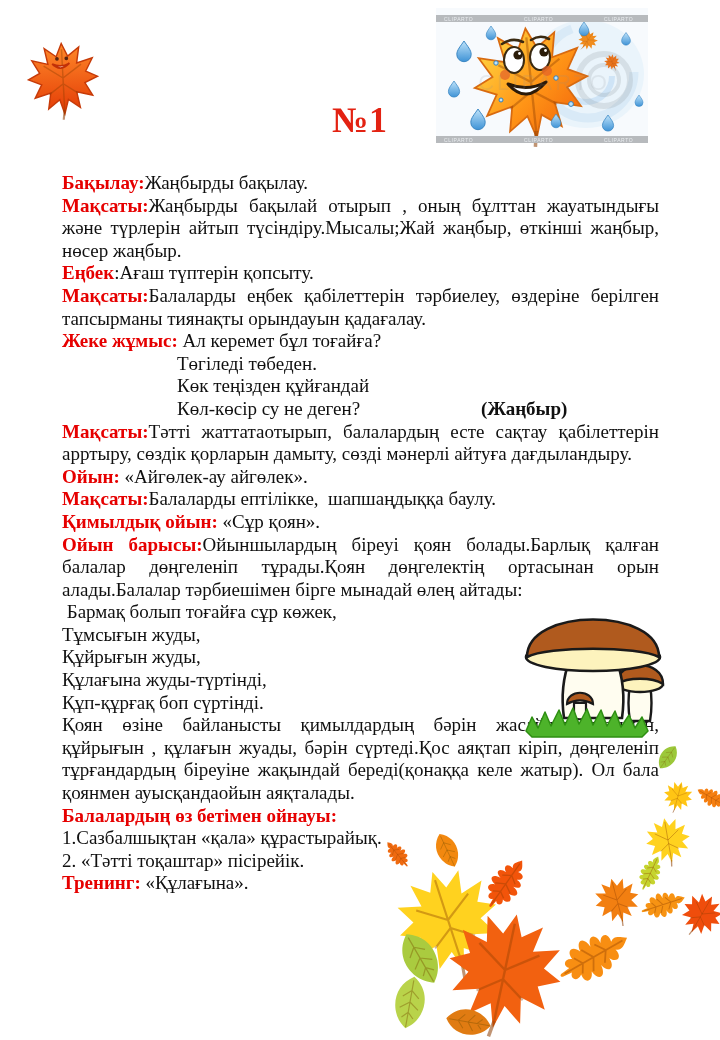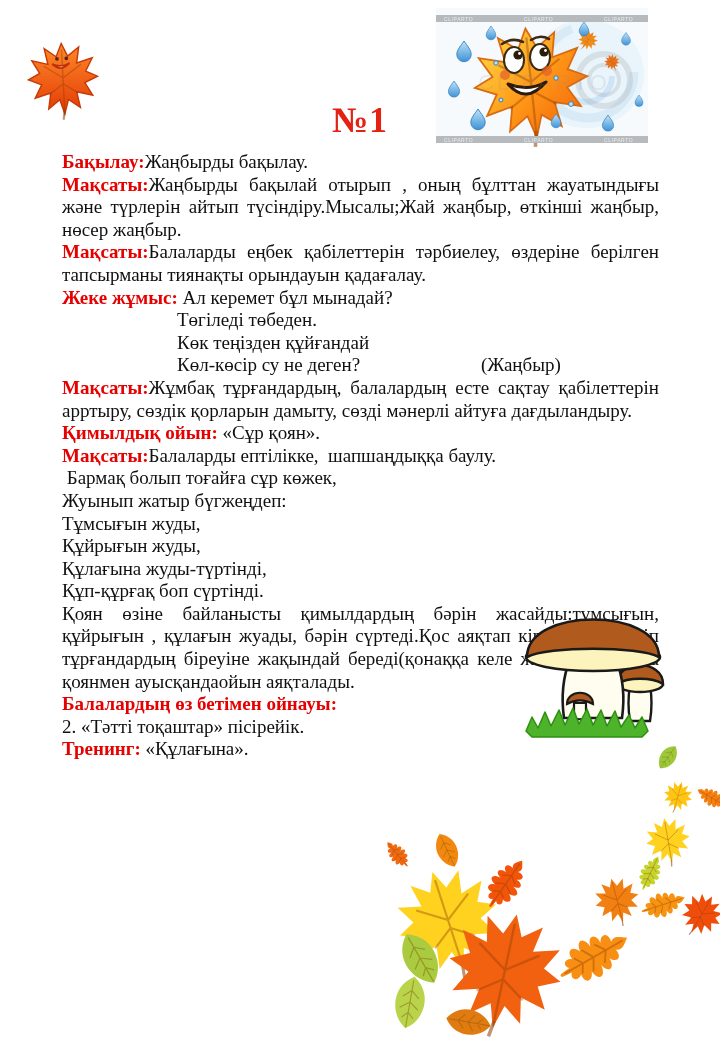--- a/index.html
+++ b/index.html
@@ -1,55 +1,58 @@
 <!DOCTYPE html>
 <html><head>
 <meta charset="utf-8">
 <style>
   html,body{margin:0;padding:0;background:#888;}
   .page{position:relative;width:720px;height:1040px;background:#ffffff;overflow:hidden;
         font-family:"Liberation Serif", serif;}
   .doc-title{position:absolute;left:8px;top:99px;width:704px;text-align:center;
              font-size:36px;font-weight:bold;color:#e32212;letter-spacing:1px;}
-  .content{position:absolute;left:62px;top:151px;width:597px;
+  .content{position:absolute;left:62px;top:172px;width:597px;
            font-size:19px;line-height:22.6px;color:#101010;}
   .content p{margin:0;white-space:pre-wrap;}
   .content p.just{white-space:normal;text-align:justify;}
   .lbl{color:#e60000;font-weight:bold;}
   .indent{padding-left:115px;}
   .rel{position:relative;}
-  .answer{position:absolute;left:419px;top:0;}
+  .answer{position:absolute;left:419px;top:0;font-weight:bold;}
   .decor-svg{position:absolute;left:0;top:0;z-index:3;pointer-events:none;}
 </style>
 </head>
 <body>
 
 <div class="page">
 
   <div class="doc-title">№1</div>
 
   <div class="content">
     <p><span class="lbl">Бақылау:</span><span>Жаңбырды бақылау.</span></p>
     <p class="just"><span class="lbl">Мақсаты:</span><span>Жаңбырды бақылай отырып , оның бұлттан жауатындығы және түрлерін айтып түсіндіру.Мысалы;Жай жаңбыр, өткінші жаңбыр, нөсер жаңбыр.</span></p>
+    <p><span class="lbl">Еңбек</span><span>:Ағаш түптерін қопсыту.</span></p>
     <p class="just"><span class="lbl">Мақсаты:</span><span>Балаларды еңбек қабілеттерін тәрбиелеу, өздеріне берілген тапсырманы тиянақты орындауын қадағалау.</span></p>
-    <p><span class="lbl">Жеке жұмыс:</span><span> Ал керемет бұл мынадай?</span></p>
+    <p><span class="lbl">Жеке жұмыс:</span><span> Ал керемет бұл тоғайға?</span></p>
     <p class="indent"><span>Төгіледі төбеден.</span></p>
     <p class="indent"><span>Көк теңізден құйғандай</span></p>
     <p class="indent rel"><span>Көл-көсір су не деген?</span><span class="answer">(Жаңбыр)</span></p>
-    <p class="just"><span class="lbl">Мақсаты:</span><span>Жұмбақ тұрғандардың, балалардың есте сақтау қабілеттерін арртыру, сөздік қорларын дамыту, сөзді мәнерлі айтуға дағдыландыру.</span></p>
+    <p class="just"><span class="lbl">Мақсаты:</span><span>Тәтті жаттатаотырып, балалардың есте сақтау қабілеттерін арртыру, сөздік қорларын дамыту, сөзді мәнерлі айтуға дағдыландыру.</span></p>
+    <p><span class="lbl">Ойын:</span><span> «Айгөлек-ау айгөлек».</span></p>
+    <p><span class="lbl">Мақсаты:</span><span>Балаларды ептілікке,  шапшаңдыққа баулу.</span></p>
     <p><span class="lbl">Қимылдық ойын:</span><span> «Сұр қоян».</span></p>
-    <p><span class="lbl">Мақсаты:</span><span>Балаларды ептілікке,  шапшаңдыққа баулу.</span></p>
+    <p class="just"><span class="lbl">Ойын барысы:</span><span>Ойыншылардың біреуі қоян болады.Барлық қалған балалар дөңгеленіп тұрады.Қоян дөңгелектің ортасынан орын алады.Балалар тәрбиешімен бірге мынадай өлең айтады:</span></p>
     <p><span> Бармақ болып тоғайға сұр көжек,</span></p>
-    <p><span>Жуынып жатыр бүгжеңдеп:</span></p>
     <p><span>Тұмсығын жуды,</span></p>
     <p><span>Құйрығын жуды,</span></p>
     <p><span>Құлағына жуды-түртінді,</span></p>
     <p><span>Құп-құрғақ боп сүртінді.</span></p>
     <p class="just"><span>Қоян өзіне байланысты қимылдардың бәрін жасайды:тұмсығын, құйрығын , құлағын жуады, бәрін сүртеді.Қос аяқтап кіріп, дөңгеленіп тұрғандардың біреуіне жақындай береді(қонаққа келе жатыр). Ол бала қоянмен ауысқандаойын аяқталады.</span></p>
     <p><span class="lbl">Балалардың өз бетімен ойнауы:</span></p>
+    <p><span>1.Сазбалшықтан «қала» құрастырайық.</span></p>
     <p><span>2. «Тәтті тоқаштар» пісірейік.</span></p>
     <p><span class="lbl">Тренинг:</span><span> «Құлағына».</span></p>
   </div>
 
   <svg class="decor-svg" width="720" height="1040" viewBox="0 0 720 1040">
     <defs>
       <linearGradient id="lgRed" x1="0" y1="0" x2="0" y2="1">
         <stop offset="0" stop-color="#ff8a2a"></stop>
           <stop offset="1" stop-color="#e33a05"></stop>
       </linearGradient>

